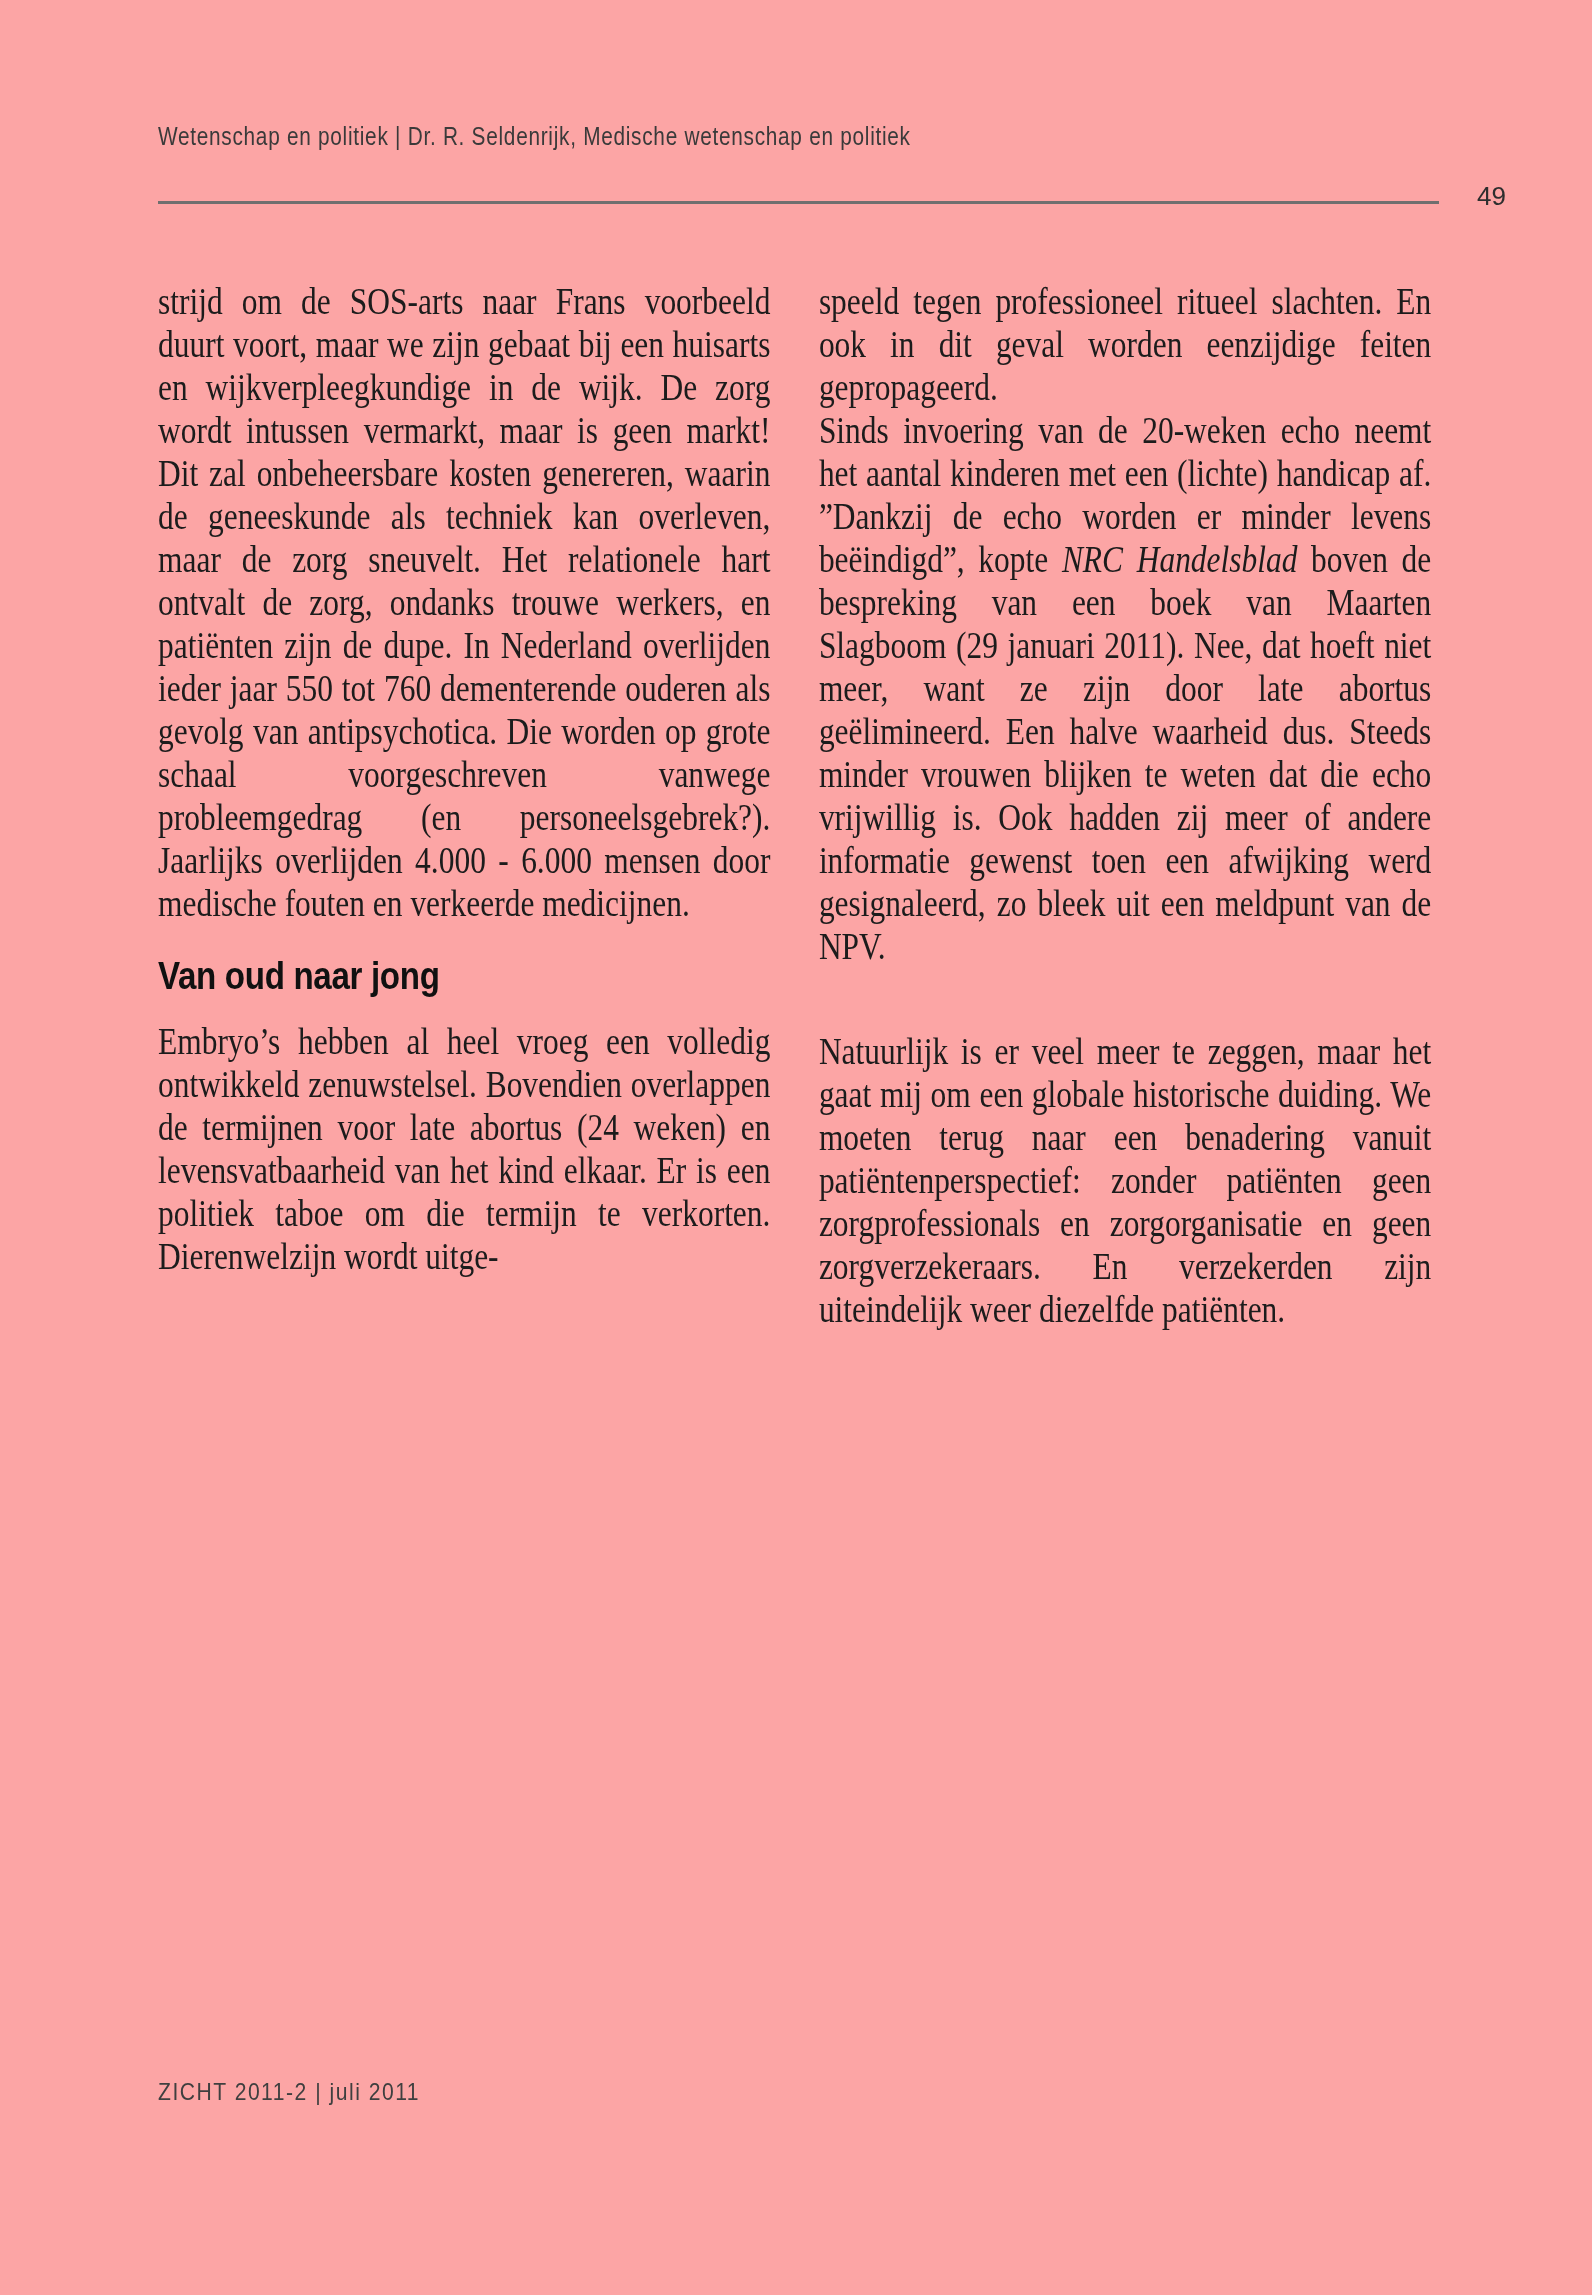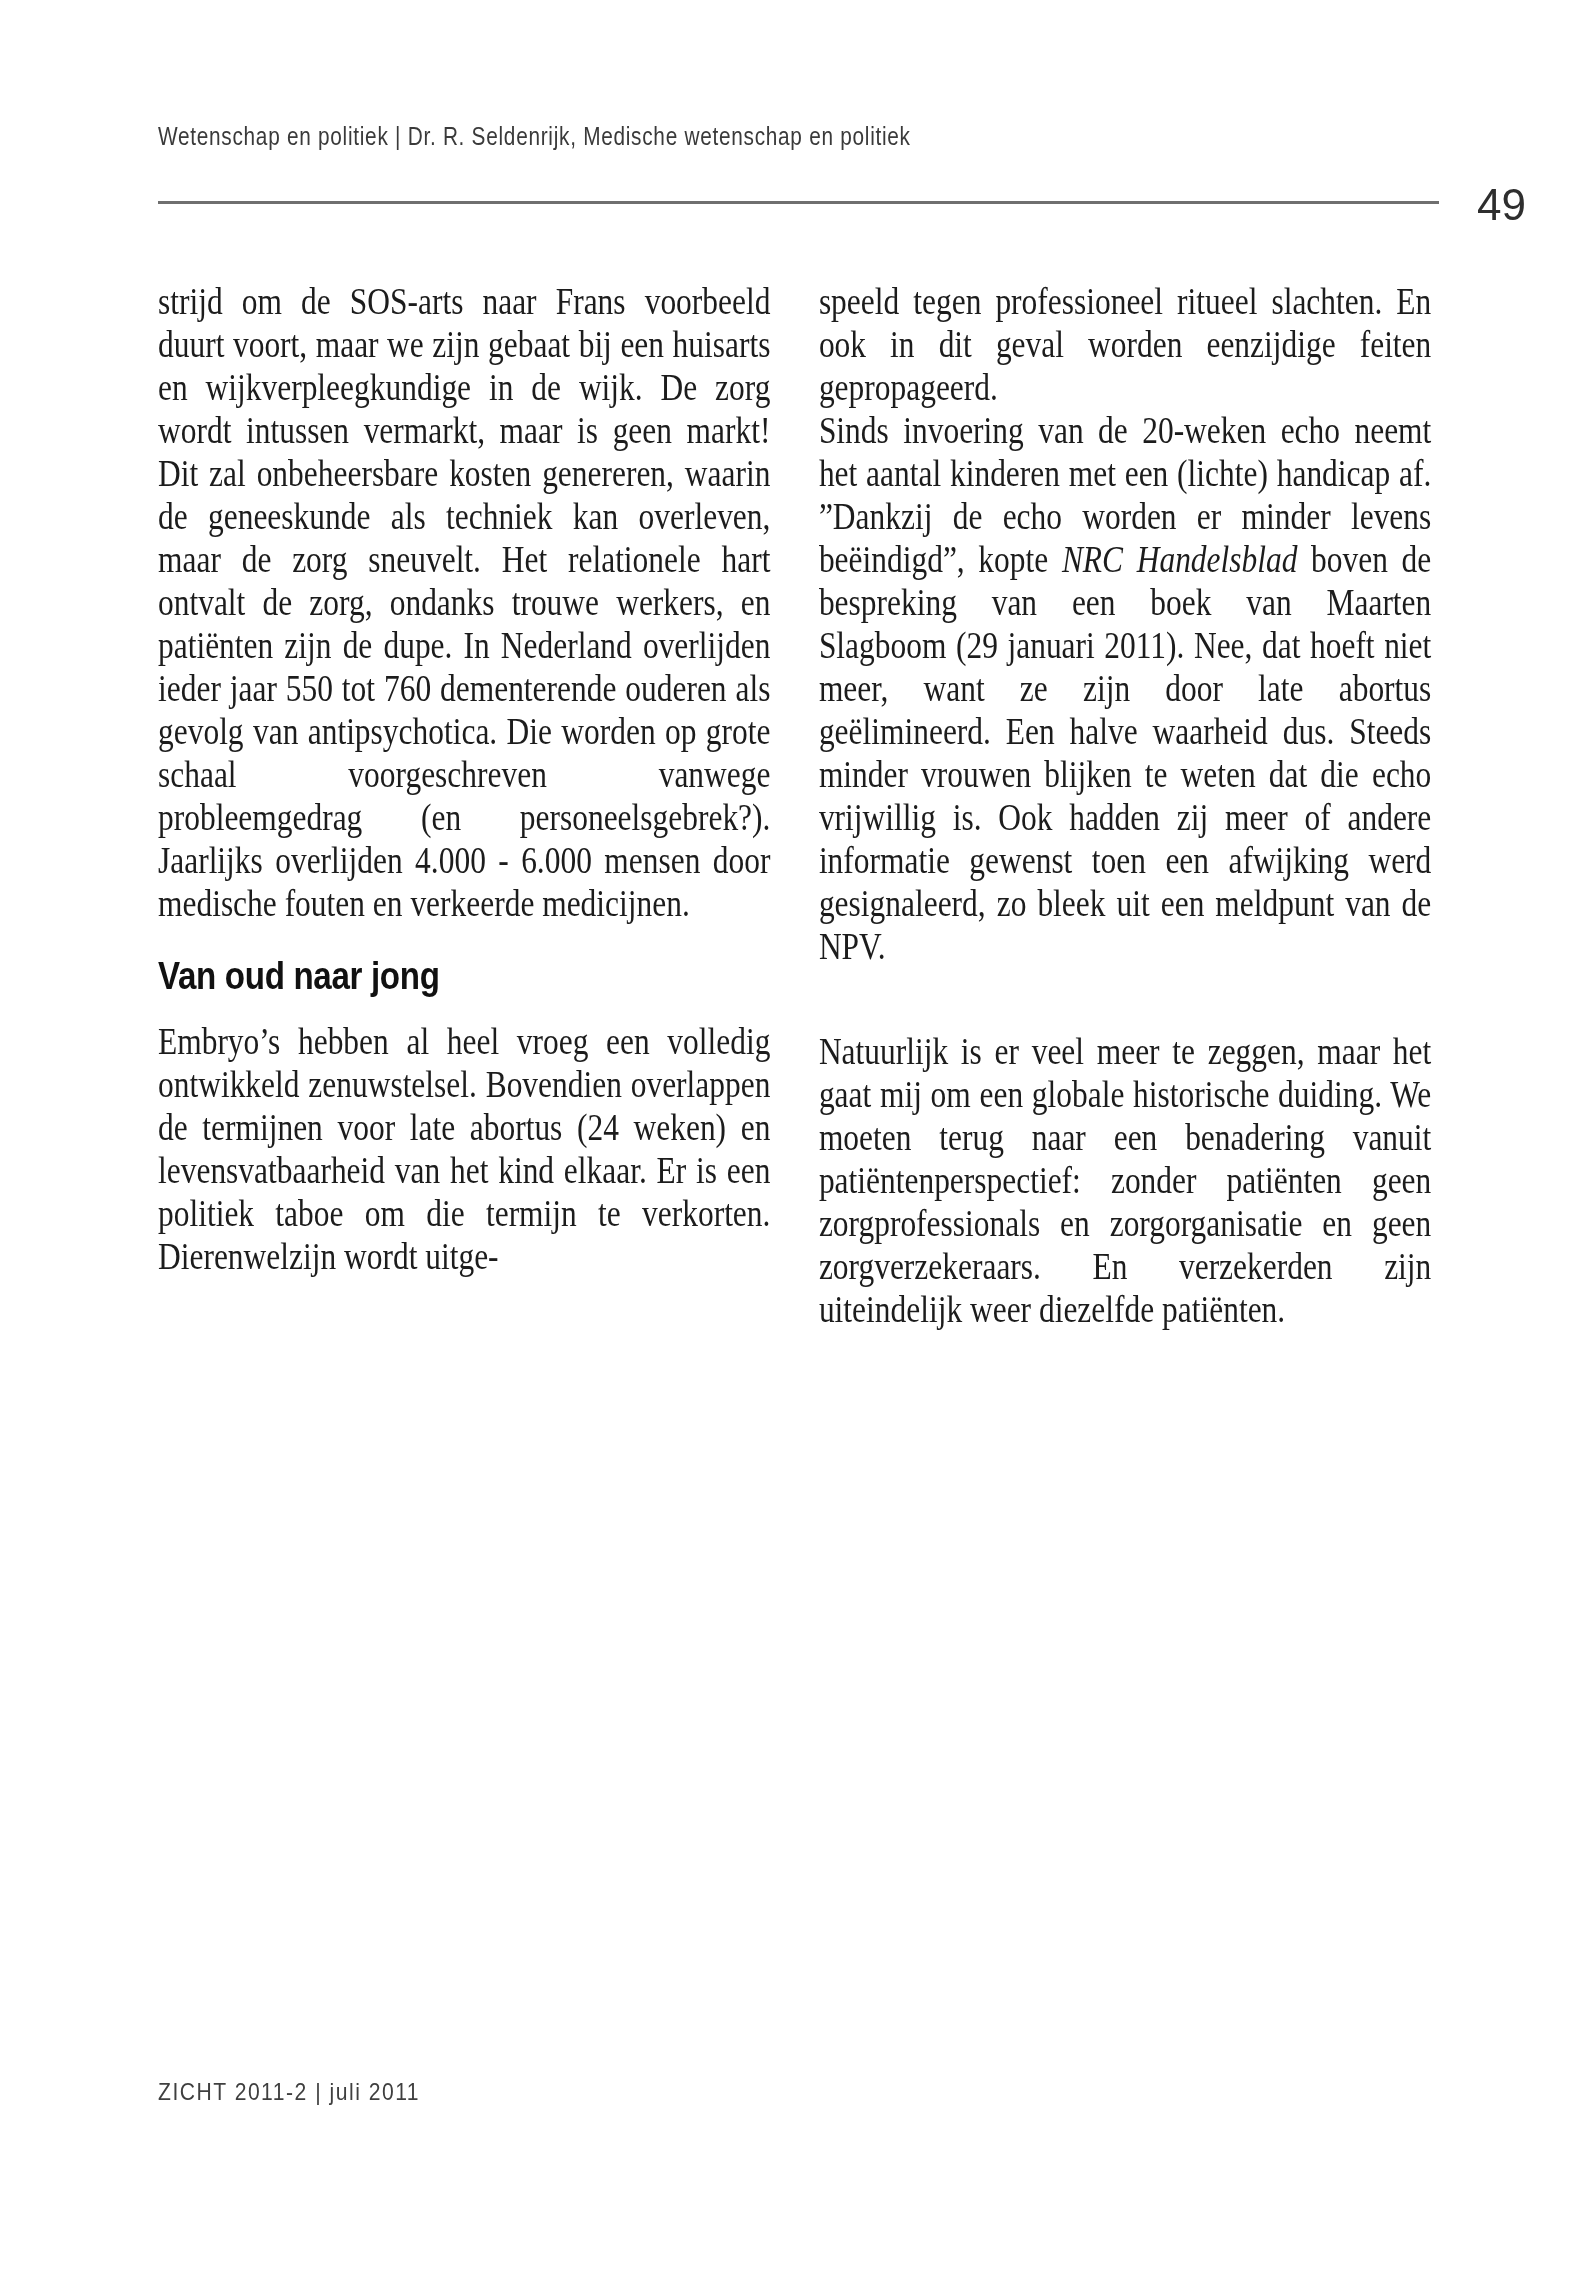--- a/index.html
+++ b/index.html
@@ -4,40 +4,40 @@
 <style>
   html, body { margin: 0; padding: 0; }
   body {
     width: 1592px; height: 2295px;
     background: #e9e9e9;
     font-family: "Liberation Serif", serif;
   }
   #page {
     position: relative;
     width: 1592px; height: 2295px;
-    background: #ffffff;
+    background: #fca5a5;
     overflow: hidden;
   }
   .running-head {
     position: absolute; left: 158px; top: 123px;
     font-family: "Liberation Sans", sans-serif;
     font-size: 26px; line-height: 1; font-weight: 400;
     letter-spacing: 0.9px; color: #3a3a3a;
     white-space: nowrap;
     transform: scaleX(0.80); transform-origin: left top;
   }
   .rule {
     position: absolute; left: 158px; top: 201px;
     width: 1281px; height: 2.6px;
     background: #6f6f6f;
   }
   .folio {
     position: absolute; left: 1477px; top: 183px;
     font-family: "Liberation Sans", sans-serif;
-    font-size: 44px; line-height: 1; color: #2e2e2e;
+    font-size: 26px; line-height: 1; color: #2e2e2e;
   }
   .columns {
     position: absolute; left: 158px; top: 280px;
     width: 1498px;
     display: flex; gap: 57px;
     transform: scaleX(0.85); transform-origin: left top;
   }
   .col { width: 721px; }
   .body-par {
     margin: 0;

